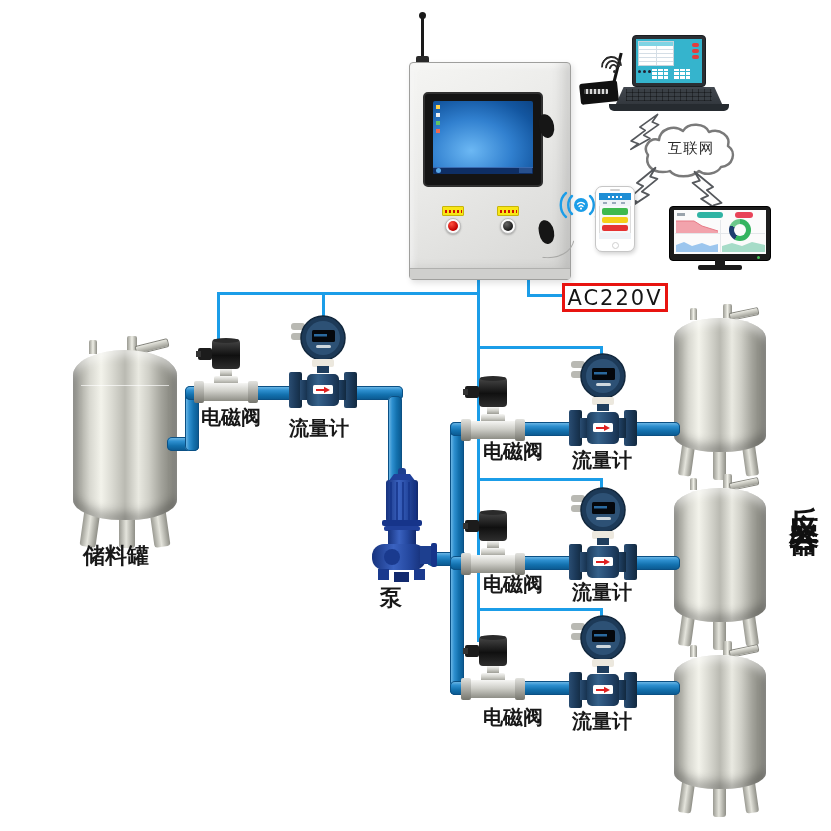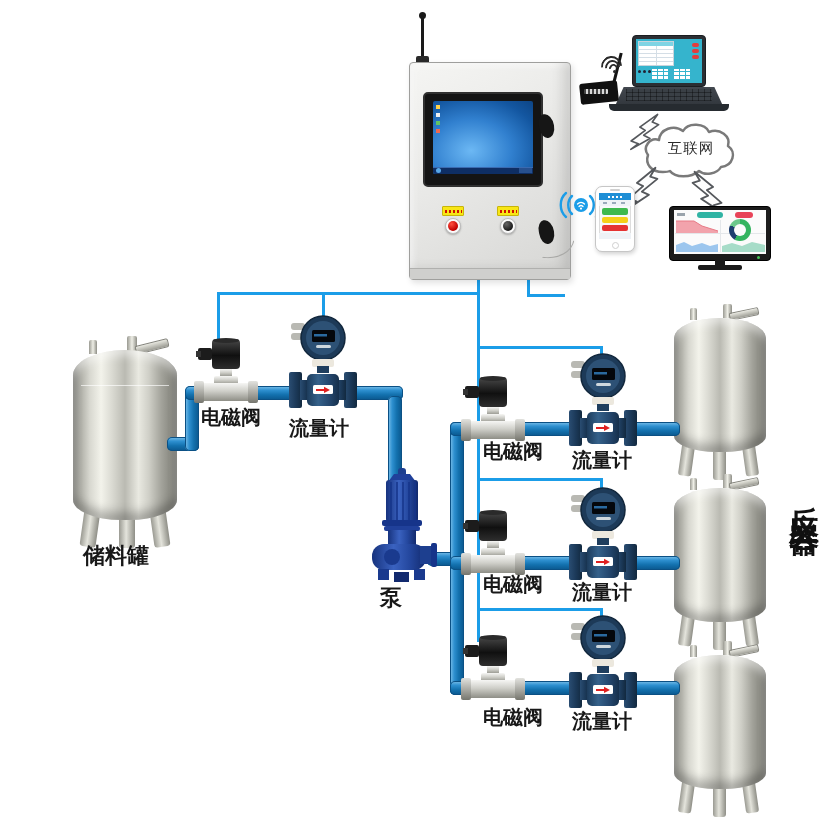--- a/index.html
+++ b/index.html
@@ -485,20 +485,23 @@
       <polygon points="0,8 8,5 16,9 26,6 34,9 42,7 42,15 0,15" fill="#9cc6ee"></polygon>
     </svg>
     <svg style="left:691px;top:237px;" width="43" height="15" viewBox="0 0 43 15">
       <polygon points="0,9 10,6 20,9 30,5 43,8 43,15 0,15" fill="#a6dcc8"></polygon>
     </svg>
     <div class="mon-stand"></div>
     <div class="mon-base"></div>
     <div class="mon-led"></div>
   </div>
 
+  <div class="pwr-box">
+    <span style="position:static;">AC220V</span>
+  </div>
 
   <div class="lbl" style="left:170px;top:406px;">电磁阀</div>
   <div class="lbl" style="left:258px;top:417px;">流量计</div>
   <div class="lbl" style="left:452px;top:440px;">电磁阀</div>
   <div class="lbl" style="left:541px;top:449px;">流量计</div>
   <div class="lbl" style="left:452px;top:573px;">电磁阀</div>
   <div class="lbl" style="left:541px;top:581px;">流量计</div>
   <div class="lbl" style="left:452px;top:706px;">电磁阀</div>
   <div class="lbl" style="left:541px;top:710px;">流量计</div>
   <div class="lbl lbl-big" style="left:52px;top:544px;">储料罐</div>

